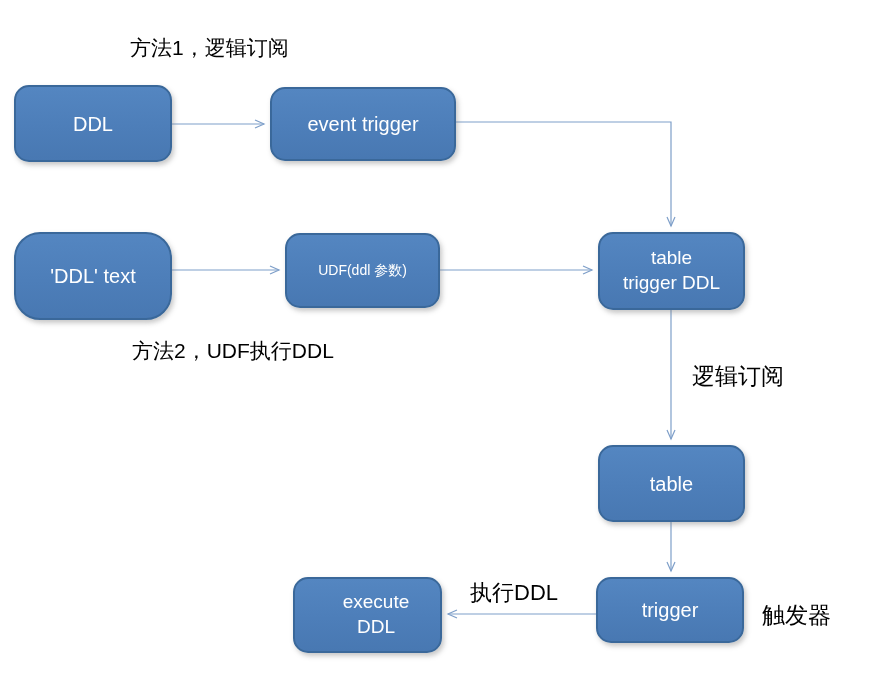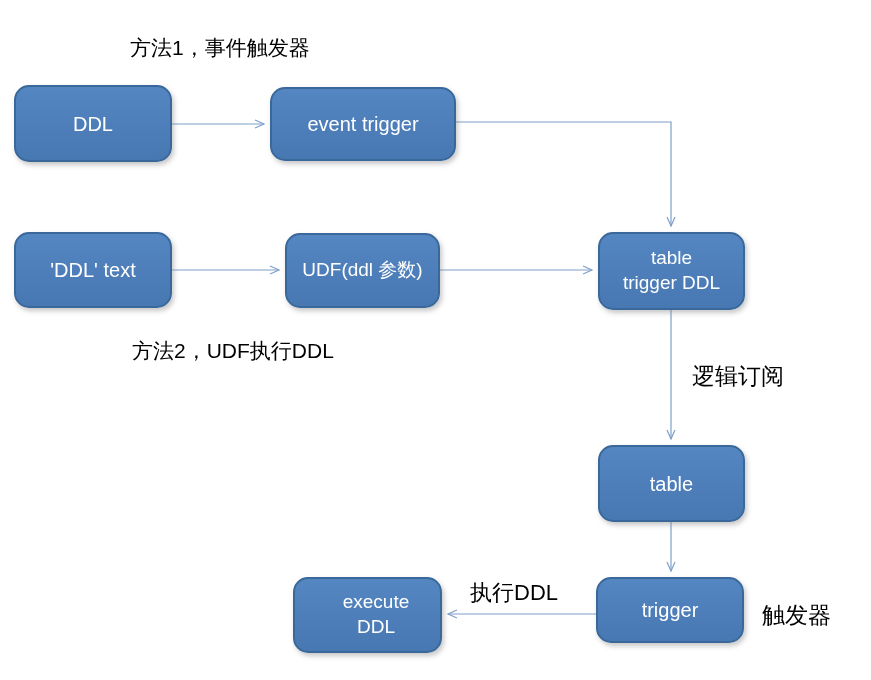--- a/index.html
+++ b/index.html
@@ -35,21 +35,21 @@
     box-shadow: 2px 3px 5px rgba(130,130,130,0.45);
     color: #ffffff;
     text-align: center;
     line-height: 1.3;
   }
   .node .txt {
     white-space: nowrap;
   }
   .fs20 { font-size: 20px; }
   .fs19 { font-size: 19px; }
-  .fs15 { font-size: 19px; }
+  .fs15 { font-size: 14px; }
   .dlabel {
     position: absolute;
     color: #000000;
     white-space: nowrap;
     font-family: "Liberation Sans", sans-serif;
   }
 </style>
 </head>
 <body>
 
@@ -65,35 +65,35 @@
       <line x1="172" y1="124" x2="264" y2="124" marker-end="url(#arrow)"></line>
       <polyline points="456,122 671,122 671,226" marker-end="url(#arrow)"></polyline>
       <line x1="172" y1="270" x2="279" y2="270" marker-end="url(#arrow)"></line>
       <line x1="440" y1="270" x2="592" y2="270" marker-end="url(#arrow)"></line>
       <line x1="671" y1="310" x2="671" y2="439" marker-end="url(#arrow)"></line>
       <line x1="671" y1="522" x2="671" y2="571" marker-end="url(#arrow)"></line>
       <line x1="596" y1="614" x2="448" y2="614" marker-end="url(#arrow)"></line>
     </g>
   </svg>
 
-  <div class="dlabel" style="left:130px; top:34px; font-size:21px;">方法1，事件触发器</div>
+  <div class="dlabel" style="left:130px; top:34px; font-size:21px;">方法1，逻辑订阅</div>
   <div class="dlabel" style="left:132px; top:337px; font-size:21px;">方法2，UDF执行DDL</div>
   <div class="dlabel" style="left:470px; top:578px; font-size:22px;">执行DDL</div>
   <div class="dlabel" style="left:692px; top:361px; font-size:23px;">逻辑订阅</div>
   <div class="dlabel" style="left:762px; top:600px; font-size:23px;">触发器</div>
 
   <div class="node fs20" style="left:14px; top:85px; width:158px; height:77px;">
     <span class="txt">DDL</span>
   </div>
 
   <div class="node fs20" style="left:270px; top:87px; width:186px; height:74px;justify-content:center;">
     <span class="txt">event trigger</span>
   </div>
 
-  <div class="node fs20" style="left:14px; top:232px; width:158px; height:76px;">
+  <div class="node fs20" style="left:14px; top:232px; width:158px; height:88px;border-radius:26px;">
     <span class="txt">'DDL' text</span>
   </div>
 
   <div class="node fs15" style="left:285px; top:233px; width:155px; height:75px;">
     <span class="txt">UDF(ddl 参数)</span>
   </div>
 
   <div class="node fs19" style="left:598px; top:232px; width:147px; height:78px;">
     <span class="txt">table</span>
     <span class="txt">trigger DDL</span>

